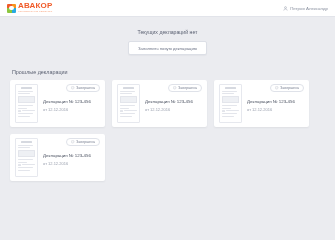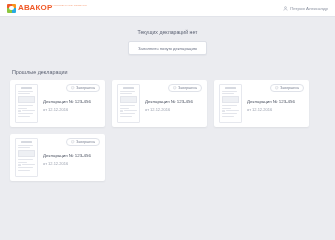--- a/index.html
+++ b/index.html
@@ -45,21 +45,21 @@
   }
   .brand-mark i:nth-child(1) { left:0; top:0; background:#f05a28; }
   .brand-mark i:nth-child(2) { left:50%; top:0; background:#f7941e; }
   .brand-mark i:nth-child(3) { left:0; top:50%; background:#8cc63f; }
   .brand-mark i:nth-child(4) { left:50%; top:50%; background:#27aae1; }
   .brand-mark .hole {
     position:absolute; left:27%; top:27%;
     width:46%; height:46%;
     background:#ffffff; border-radius:50%;
   }
-  .brand-text { display: flex; flex-direction: row; line-height: 1; }
+  .brand-text { display: flex; flex-direction: column; line-height: 1; }
   .brand-name {
     font-size: 8px;
     font-weight: bold;
     color: #f05a28;
     letter-spacing: .2px;
   }
   .brand-tag {
     font-size: 2.4px;
     color: #f7a07a;
     letter-spacing: .15px;

